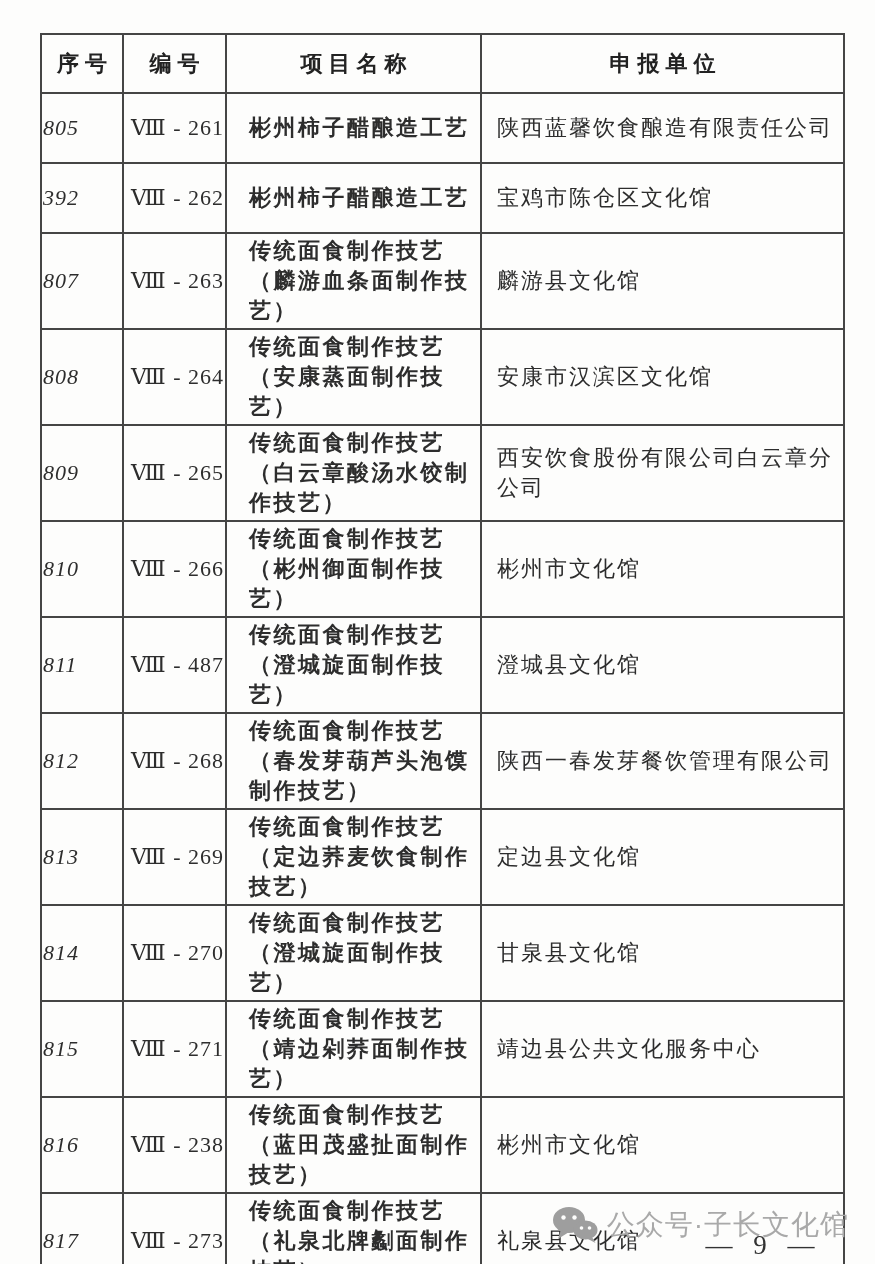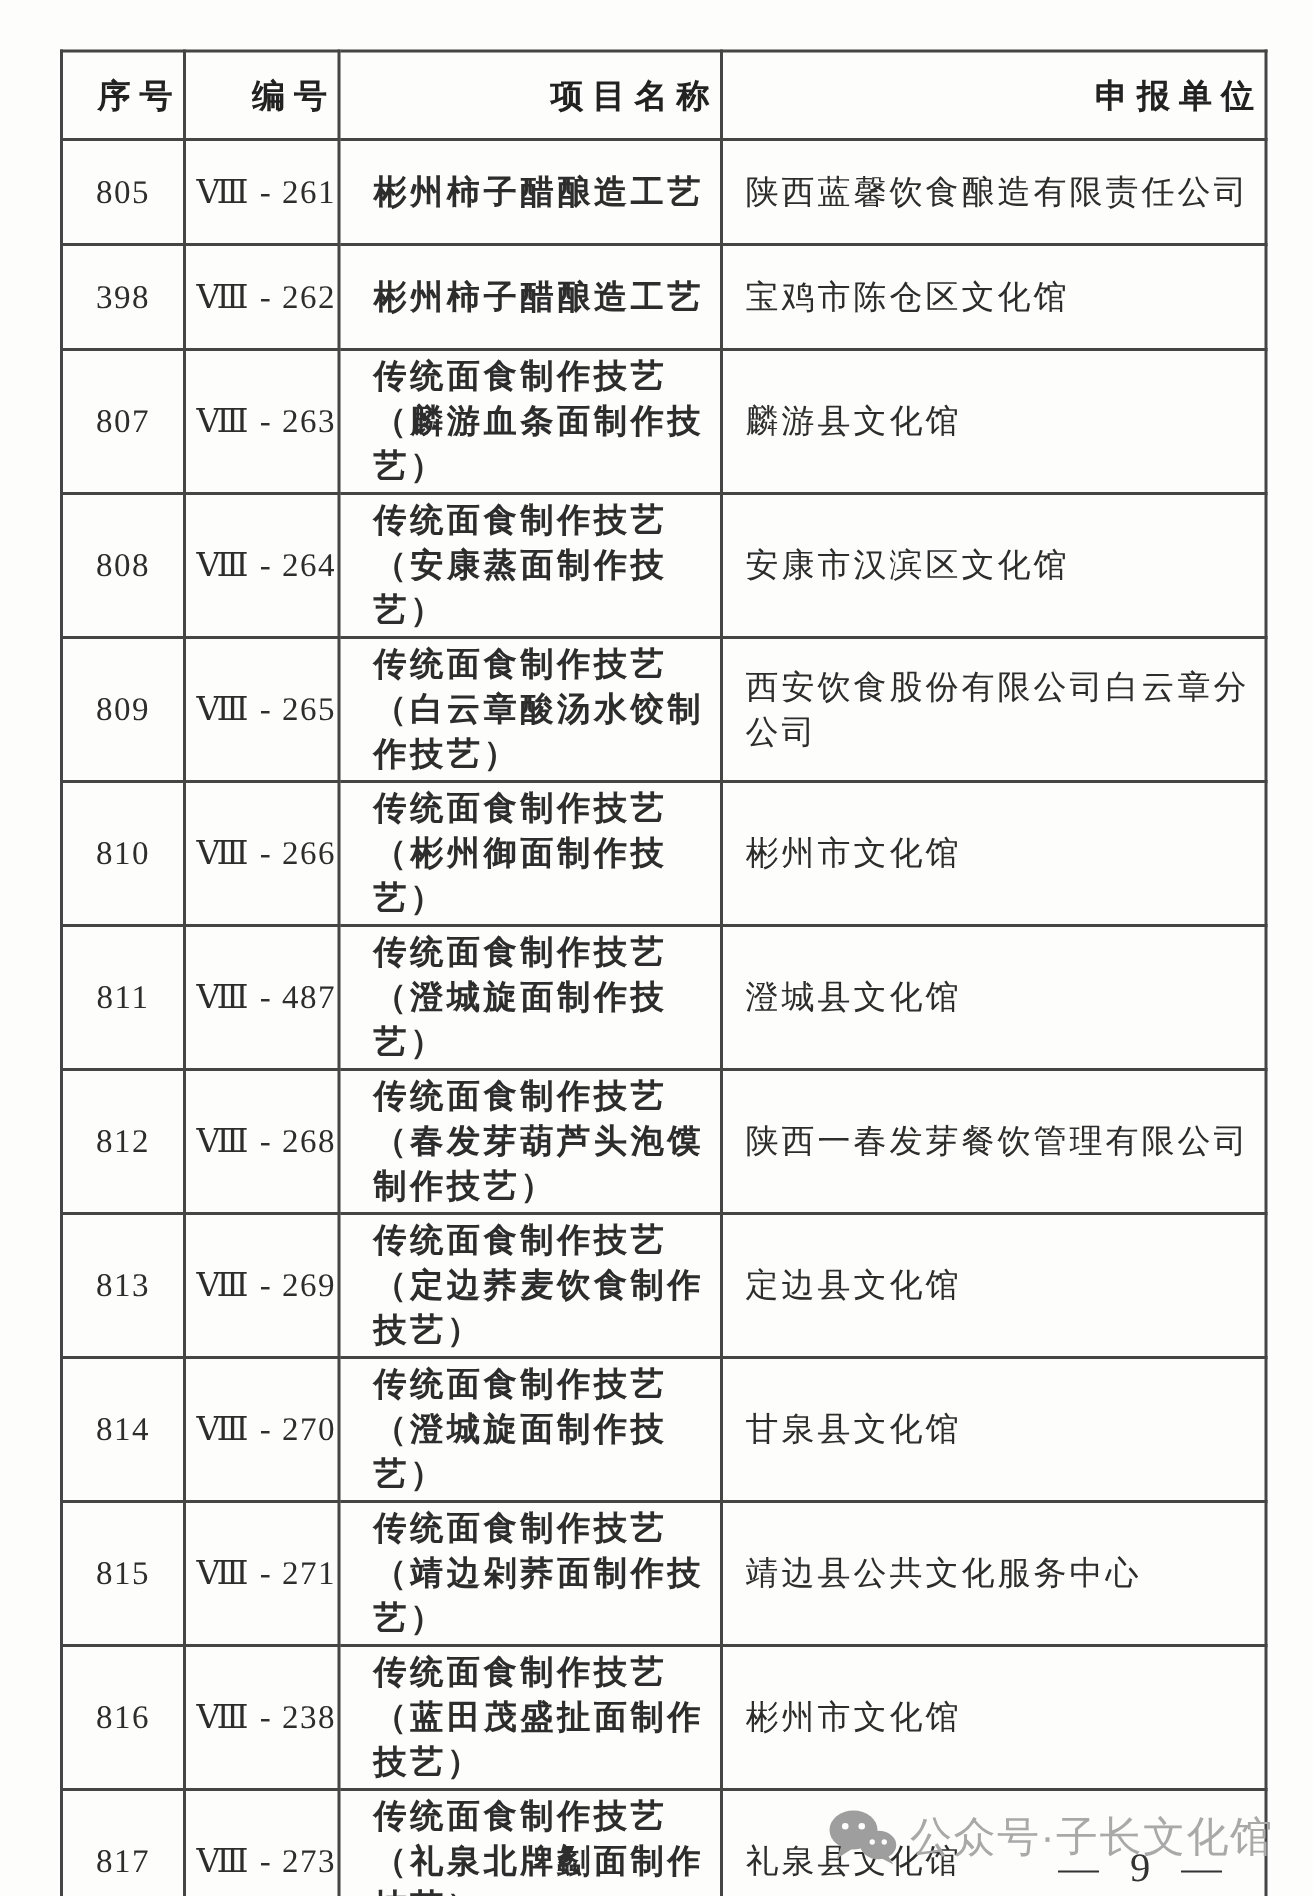--- a/index.html
+++ b/index.html
@@ -24,30 +24,30 @@
     border:2px solid #454545;
     overflow:hidden;
   }
   #tbl th{
     height:55px;
     font-family:"Liberation Sans","DejaVu Sans",sans-serif;
     font-weight:bold;
     font-size:22px;
     letter-spacing:6px;
     text-indent:6px;
-    text-align:right;
+    text-align:center;
     color:#222;
   }
   #tbl td{
     height:64px;
     font-size:22px;
     line-height:30px;
     vertical-align:middle;
   }
-  .c-no{ text-align:center; font-size:23px; letter-spacing:1px; }
+  .c-no{ text-align:left; font-size:23px; letter-spacing:1px;font-style:italic; }
   .c-code{ text-align:right; font-size:22px; letter-spacing:1px; }
   .c-name{ padding:2px 8px 2px 22px; letter-spacing:2.5px;font-weight:bold; }
   .c-org{ padding:2px 8px 2px 15px; letter-spacing:2px; }
   .watermark{
     position:absolute;
     right:26px; top:1206px;
     display:flex; align-items:flex-end; gap:9px;
     color:#a9a9a9;
     font-family:"Liberation Sans","DejaVu Sans",sans-serif;
     font-size:28px;
@@ -86,21 +86,21 @@
       </tr>
     </thead>
     <tbody id="tbody">
         <tr>
     <td class="c-no">805</td>
     <td class="c-code">Ⅷ - 261</td>
     <td class="c-name">彬州柿子醋酿造工艺</td>
     <td class="c-org">陕西蓝馨饮食酿造有限责任公司</td>
   </tr>
         <tr>
-    <td class="c-no">398</td>
+    <td class="c-no">392</td>
     <td class="c-code">Ⅷ - 262</td>
     <td class="c-name">彬州柿子醋酿造工艺</td>
     <td class="c-org">宝鸡市陈仓区文化馆</td>
   </tr>
         <tr>
     <td class="c-no">807</td>
     <td class="c-code">Ⅷ - 263</td>
     <td class="c-name">传统面食制作技艺（麟游血条面制作技艺）</td>
     <td class="c-org">麟游县文化馆</td>
   </tr>

